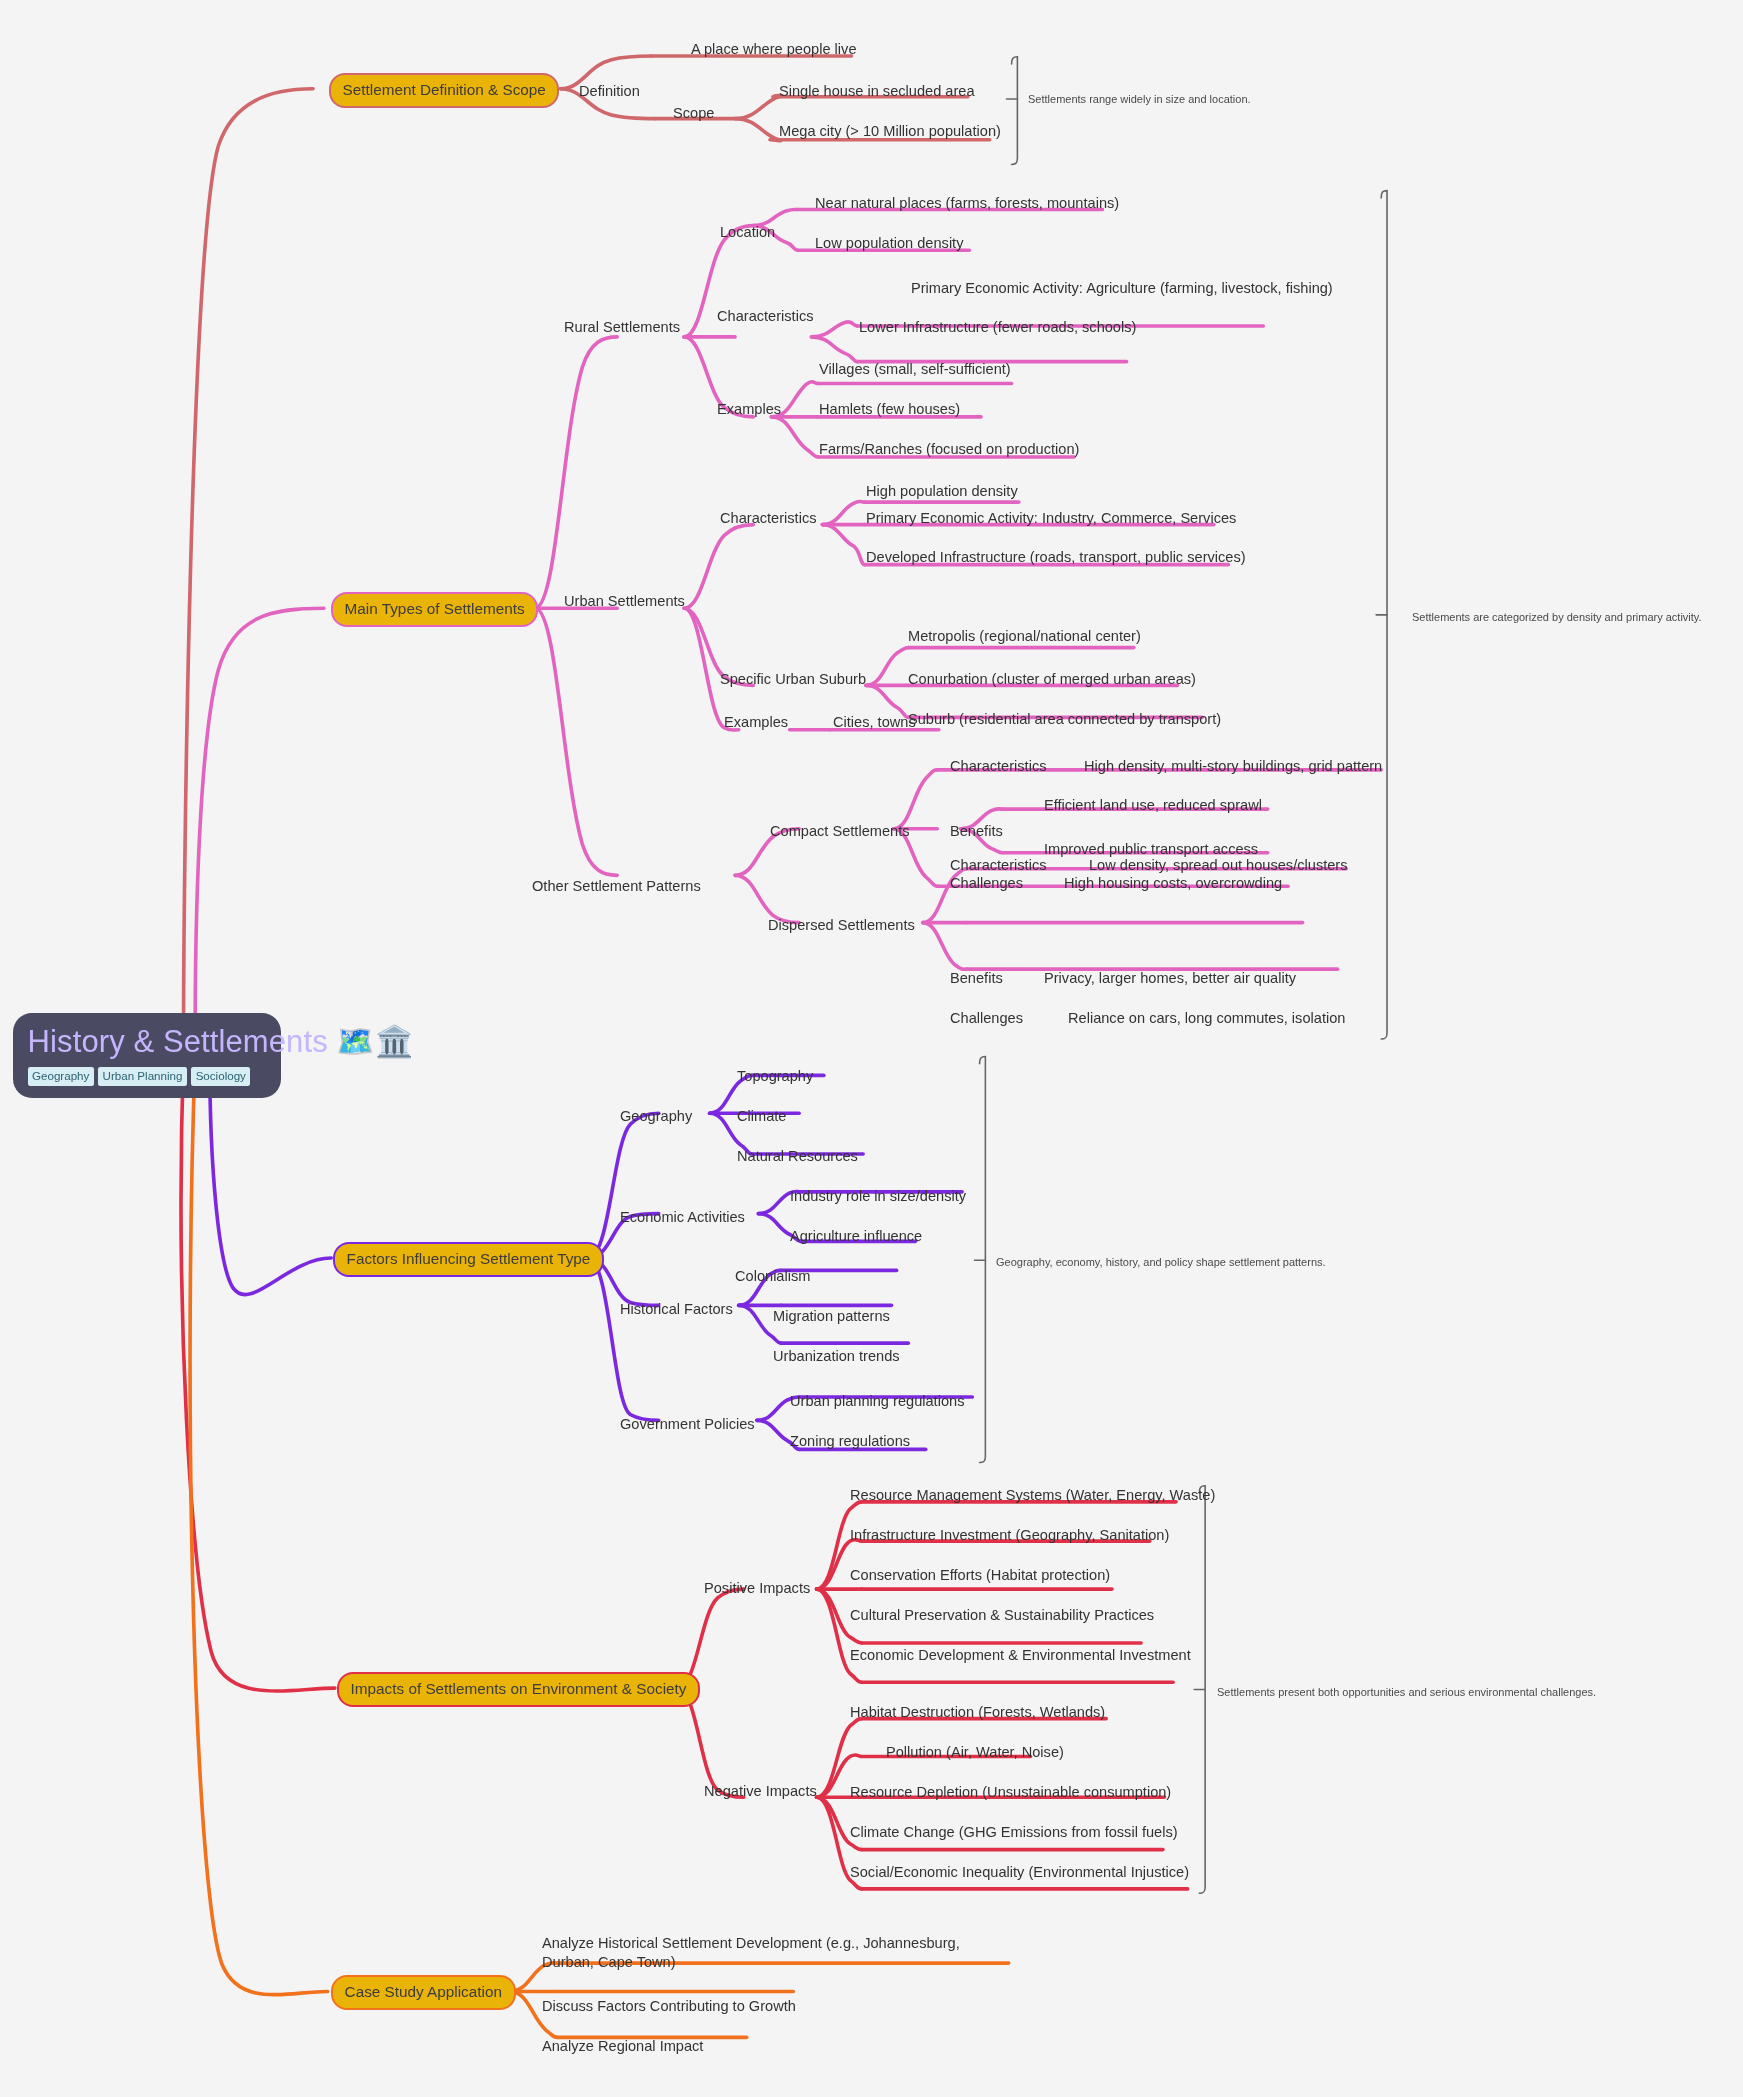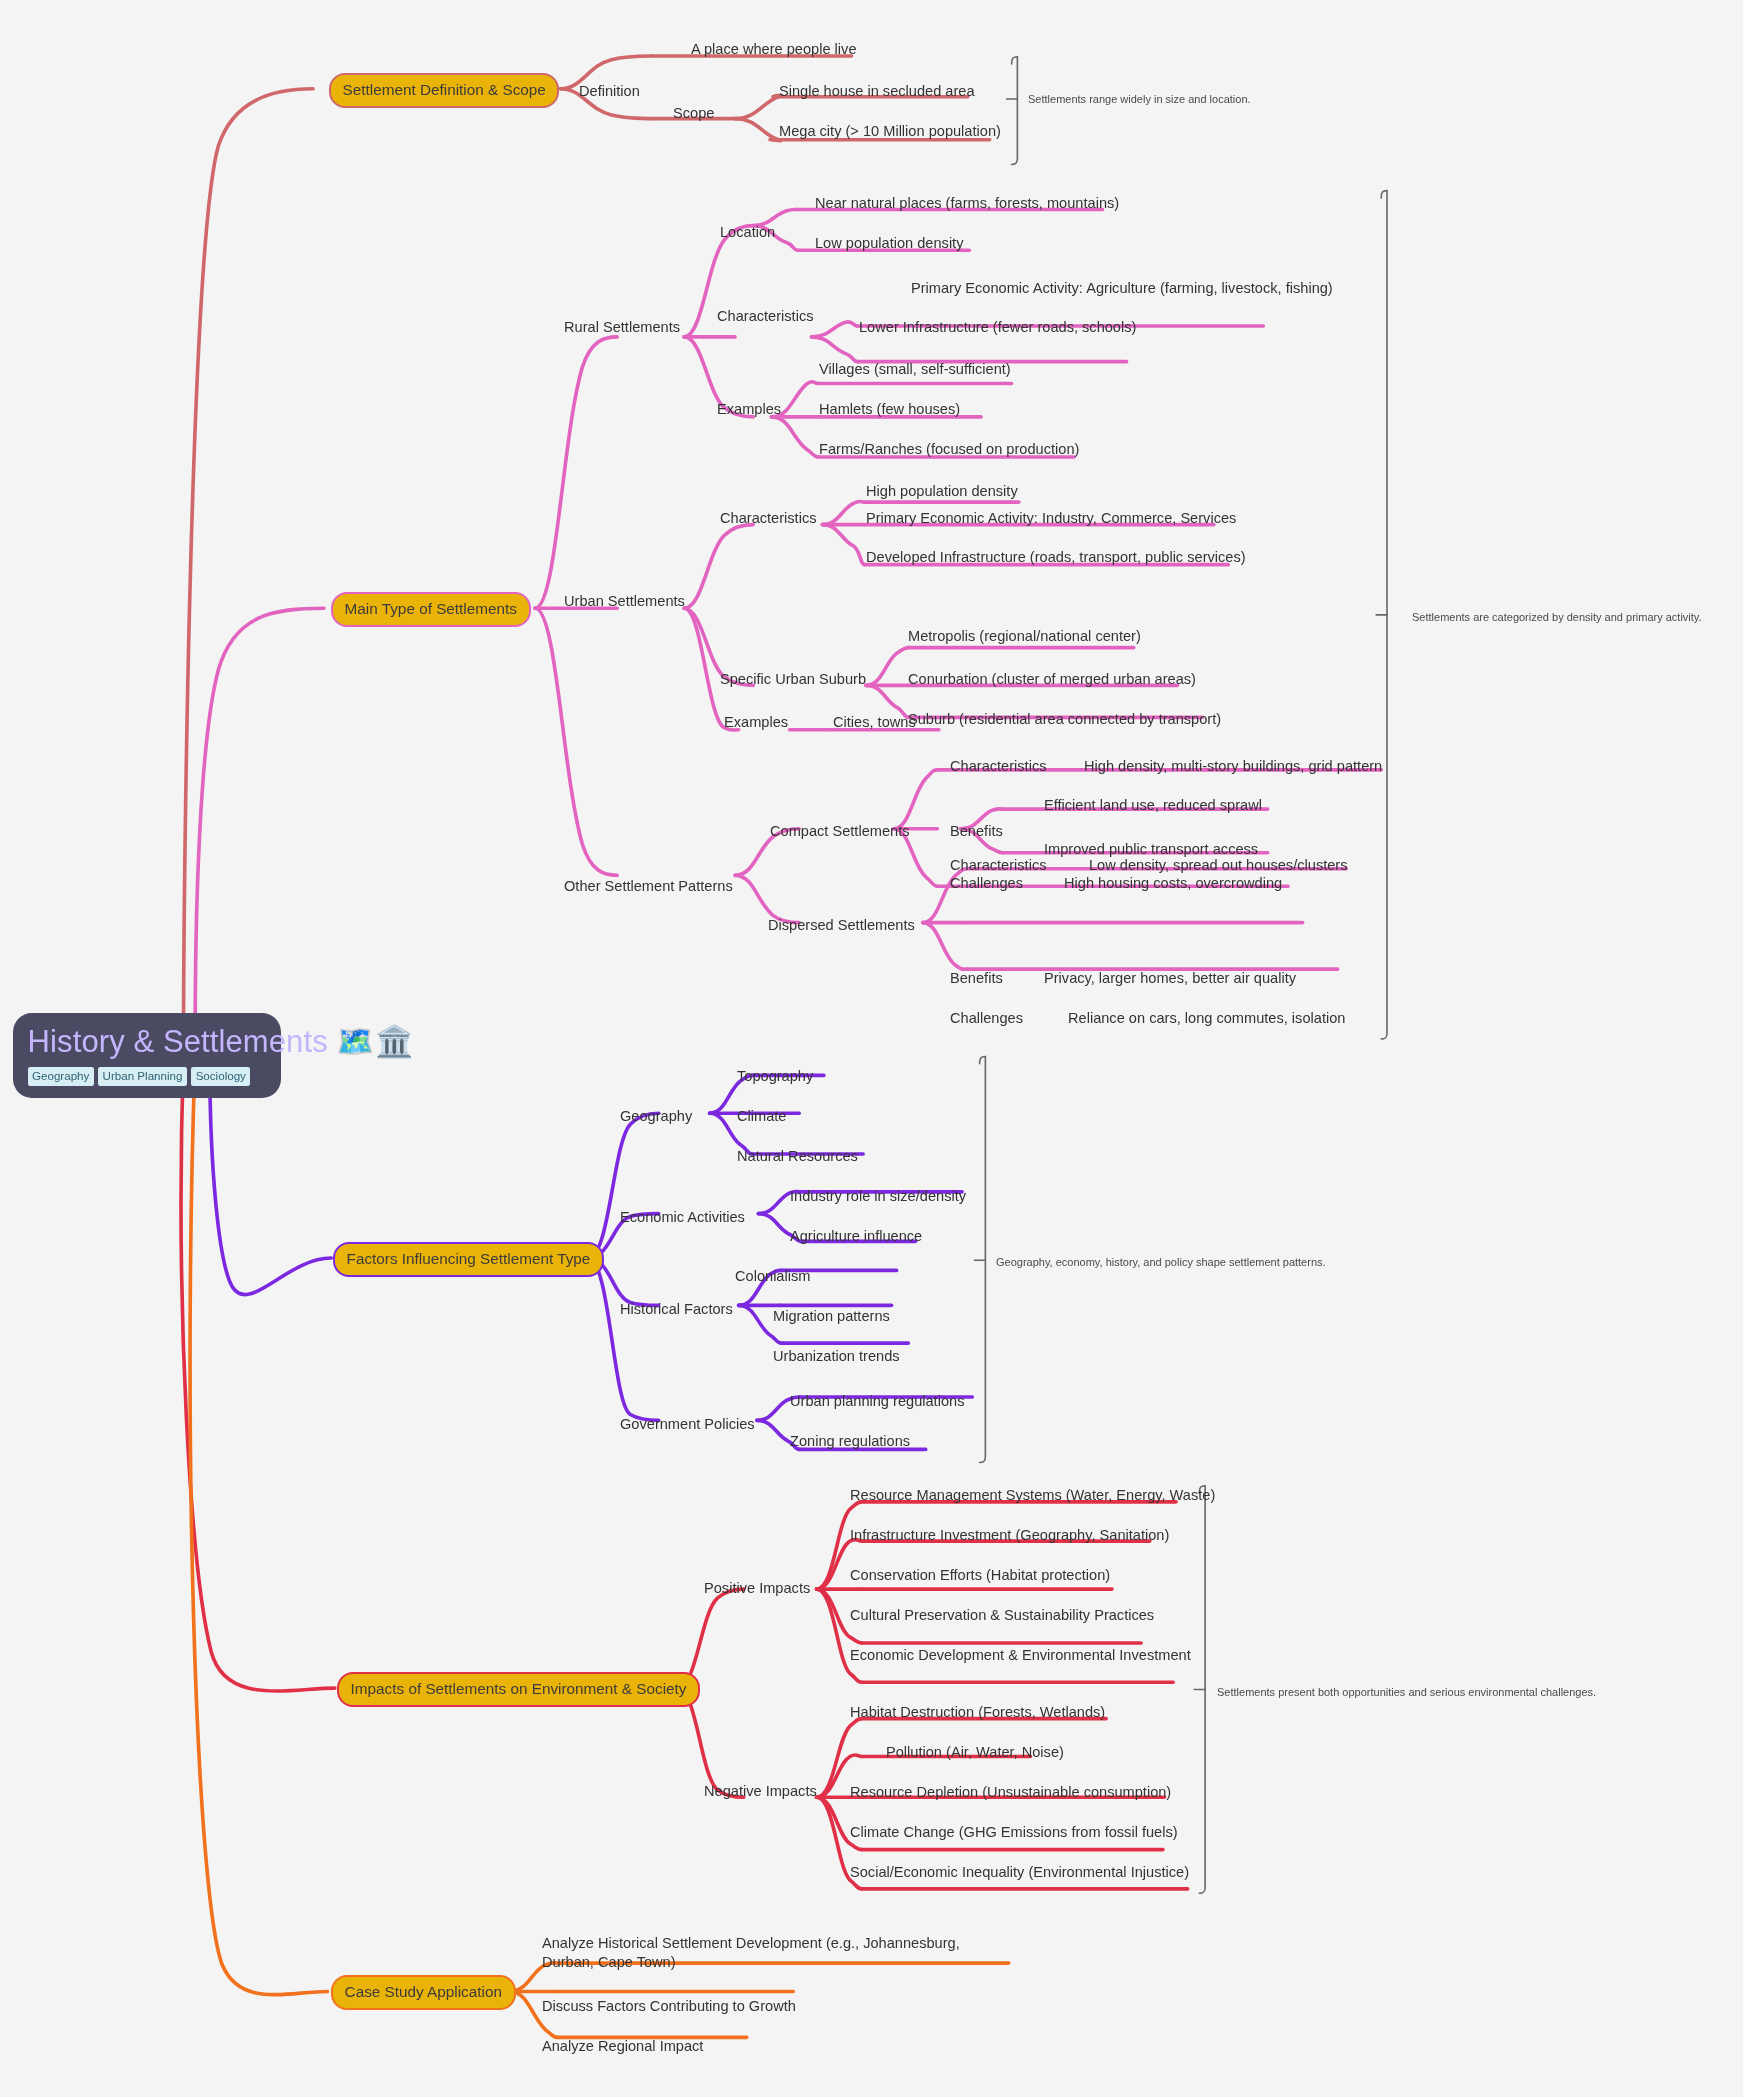--- a/index.html
+++ b/index.html
@@ -263,21 +263,21 @@
   </div>
 
   <div class="branch-node" style="left:329px; top:73px; border-color:#d0676b;">Settlement Definition &amp; Scope</div>
   <div class="node-text" style="left:579px; top:82px;">Definition</div>
   <div class="node-text" style="left:673px; top:104px;">Scope</div>
   <div class="node-text" style="left:691px; top:40px;">A place where people live</div>
   <div class="node-text" style="left:779px; top:82px;">Single house in secluded area</div>
   <div class="node-text" style="left:779px; top:122px;">Mega city (&gt; 10 Million population)</div>
   <div class="note" style="left:1028px; top:92px;">Settlements range widely in size and location.</div>
 
-  <div class="branch-node" style="left:331px; top:592px; border-color:#e264c0;">Main Type of Settlements</div>
+  <div class="branch-node" style="left:331px; top:592px; border-color:#e264c0;">Main Types of Settlements</div>
 
   <div class="node-text" style="left:564px; top:318px;">Rural Settlements</div>
   <div class="node-text" style="left:720px; top:223px;">Location</div>
   <div class="node-text" style="left:815px; top:194px;">Near natural places (farms, forests, mountains)</div>
   <div class="node-text" style="left:815px; top:234px;">Low population density</div>
   <div class="node-text" style="left:717px; top:307px;">Characteristics</div>
   <div class="node-text" style="left:903px; top:279px;margin-left:8px;">Primary Economic Activity: Agriculture (farming, livestock, fishing)</div>
   <div class="node-text" style="left:859px; top:318px;">Lower Infrastructure (fewer roads, schools)</div>
   <div class="node-text" style="left:717px; top:400px;">Examples</div>
   <div class="node-text" style="left:819px; top:360px;">Villages (small, self-sufficient)</div>
@@ -289,21 +289,21 @@
   <div class="node-text" style="left:866px; top:482px;">High population density</div>
   <div class="node-text" style="left:866px; top:509px;">Primary Economic Activity: Industry, Commerce, Services</div>
   <div class="node-text" style="left:866px; top:548px;">Developed Infrastructure (roads, transport, public services)</div>
   <div class="node-text" style="left:720px; top:670px;">Specific Urban Suburb</div>
   <div class="node-text" style="left:908px; top:627px;">Metropolis (regional/national center)</div>
   <div class="node-text" style="left:908px; top:670px;">Conurbation (cluster of merged urban areas)</div>
   <div class="node-text" style="left:908px; top:710px;">Suburb (residential area connected by transport)</div>
   <div class="node-text" style="left:724px; top:713px;">Examples</div>
   <div class="node-text" style="left:833px; top:713px;">Cities, towns</div>
 
-  <div class="node-text" style="left:564px; top:877px;">Other Settlement Patterns</div>
+  <div class="node-text" style="left:532px; top:877px;">Other Settlement Patterns</div>
   <div class="node-text" style="left:770px; top:822px;">Compact Settlements</div>
   <div class="node-text" style="left:950px; top:757px;">Characteristics</div>
   <div class="node-text" style="left:1084px; top:757px;">High density, multi-story buildings, grid pattern</div>
   <div class="node-text" style="left:950px; top:822px;">Benefits</div>
   <div class="node-text" style="left:1044px; top:796px;">Efficient land use, reduced sprawl</div>
   <div class="node-text" style="left:1044px; top:840px;">Improved public transport access</div>
   <div class="node-text" style="left:950px; top:874px;">Challenges</div>
   <div class="node-text" style="left:1064px; top:874px;">High housing costs, overcrowding</div>
 
   <div class="node-text" style="left:736px; top:916px;margin-left:32px;">Dispersed Settlements</div>

